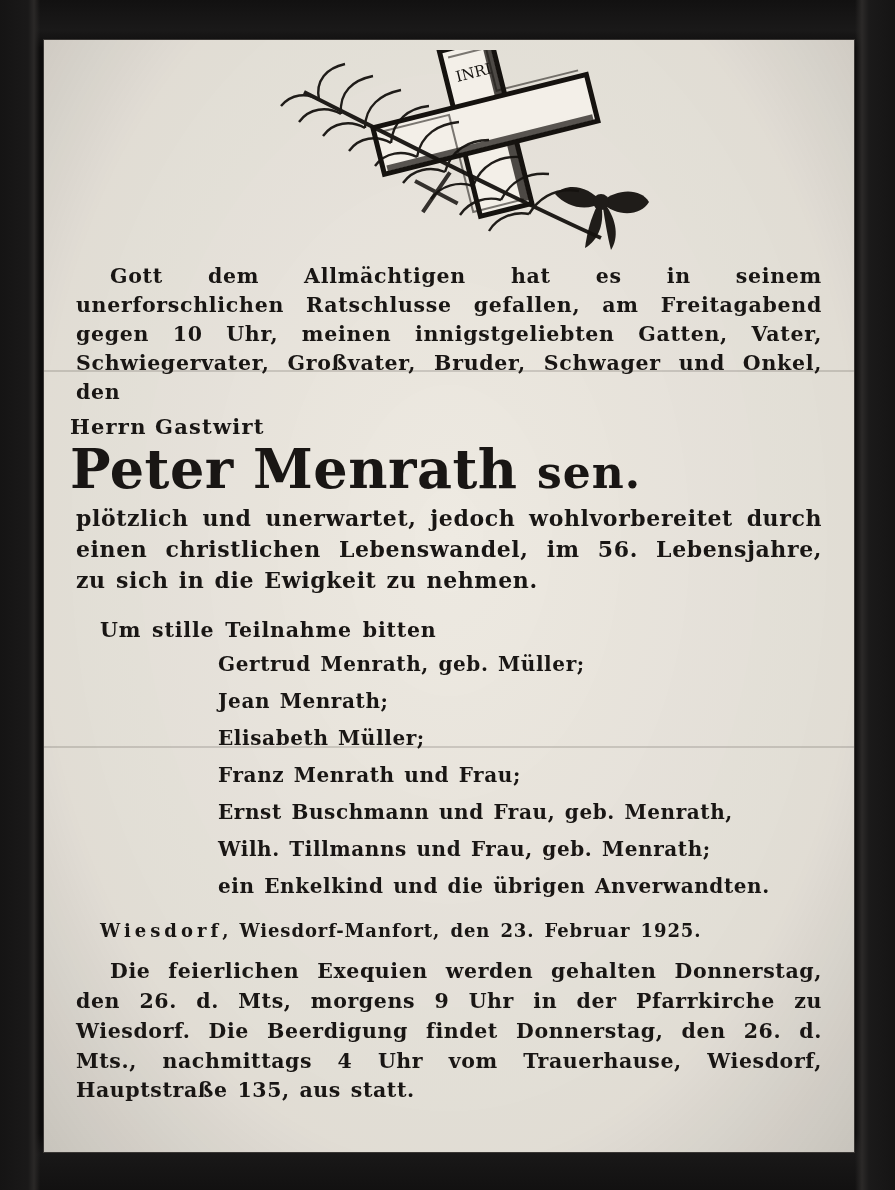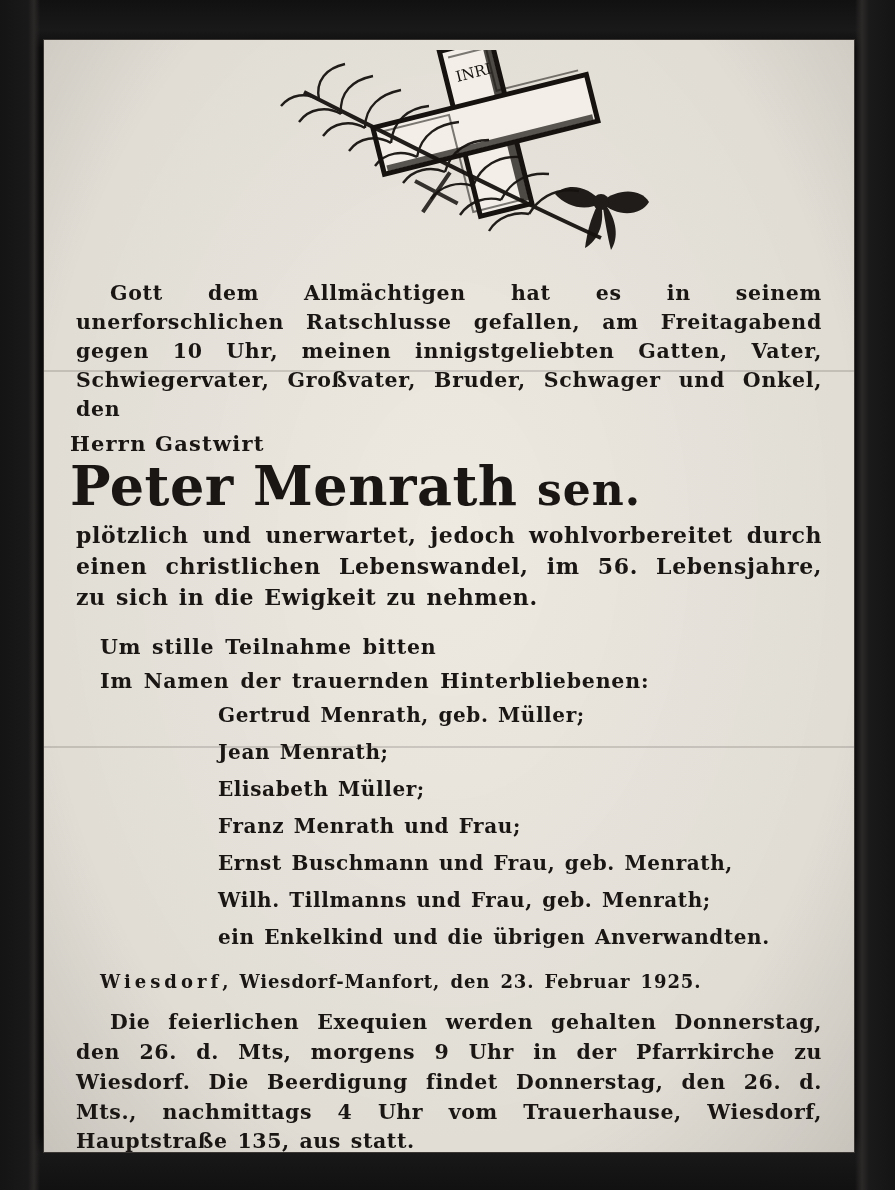--- a/index.html
+++ b/index.html
@@ -78,21 +78,21 @@
   }
 
   .intro {
     font-size: 20.5px;
     line-height: 1.42;
     text-align: justify;
     text-align-last: left;
     font-weight: 700;
     letter-spacing: 0.7px;
     word-spacing: 3px;
-    margin: 17px 6px 6px 6px;
+    margin: 0 6px 6px 6px;
   }
   .intro .indent { display: inline-block; width: 34px; }
 
   .title-role {
     font-size: 21px;
     font-weight: 700;
     letter-spacing: 1.2px;
     margin: 6px 0 2px 0;
   }
 
@@ -248,21 +248,20 @@
 
       <div class="name-line fraktur">
         <span>Peter Menrath</span>
         <span class="sen">sen.</span>
       </div>
 
       <p class="body-text fraktur">plötzlich und unerwartet, jedoch wohlvorbereitet durch einen christlichen Lebenswandel, im 56. Lebensjahre, zu sich in die Ewigkeit zu nehmen.</p>
 
       <div class="line-std fraktur">Um stille Teilnahme bitten</div>
 
-      <div class="line-std fraktur">Im Namen der trauernden Hinterbliebenen:</div>
 
       <ul class="survivors">
         <li class="fraktur">Gertrud Menrath, geb. Müller;</li>
         <li class="fraktur">Jean Menrath;</li>
         <li class="fraktur">Elisabeth Müller;</li>
         <li class="fraktur">Franz Menrath und Frau;</li>
         <li class="fraktur">Ernst Buschmann und Frau, geb. Menrath,</li>
         <li class="fraktur">Wilh. Tillmanns und Frau, geb. Menrath;</li>
         <li class="fraktur">ein Enkelkind und die übrigen Anverwandten.</li>
       </ul>

